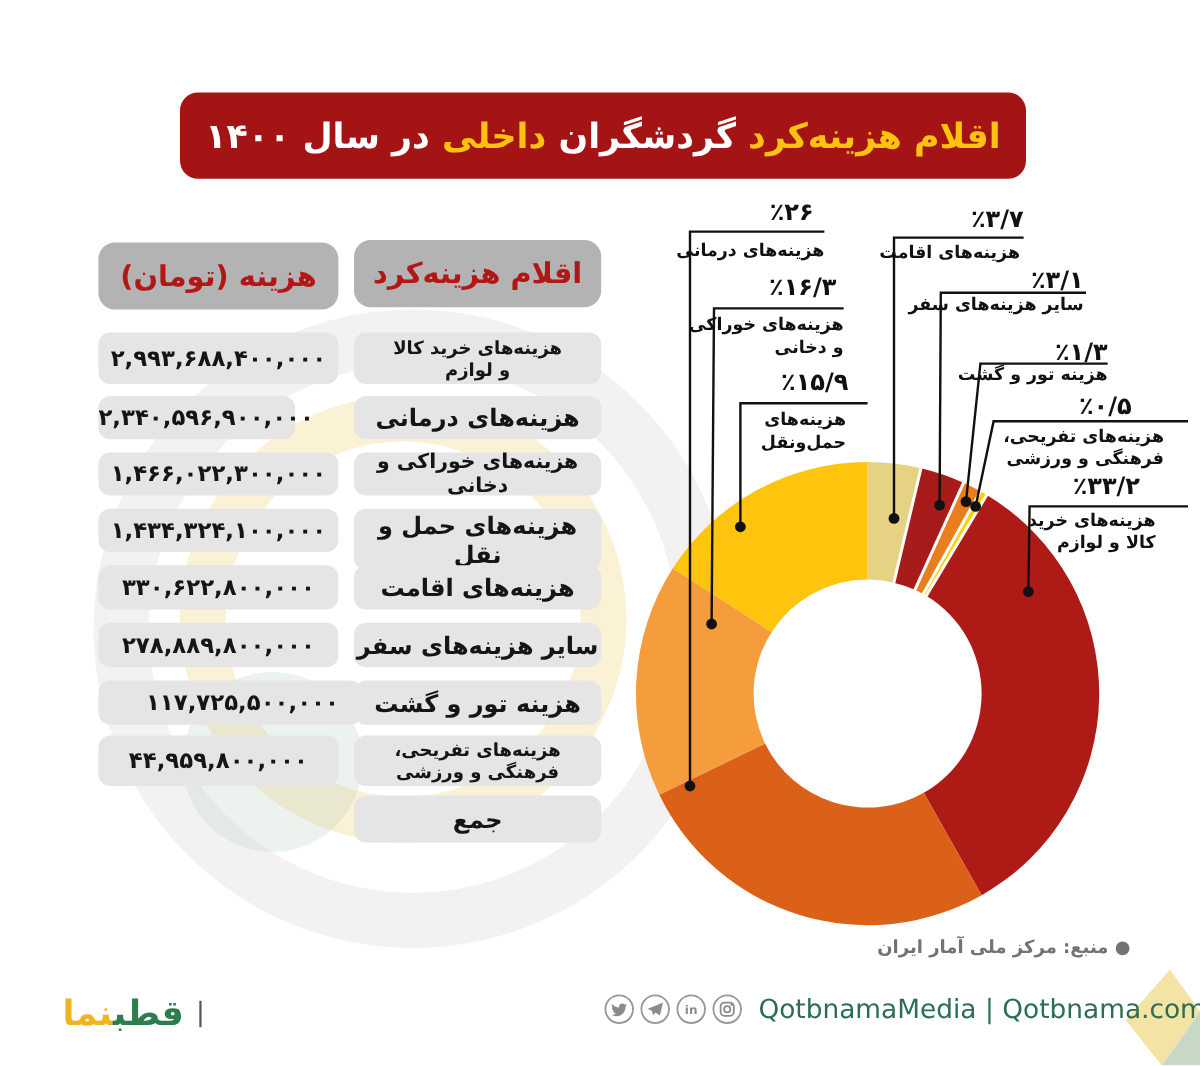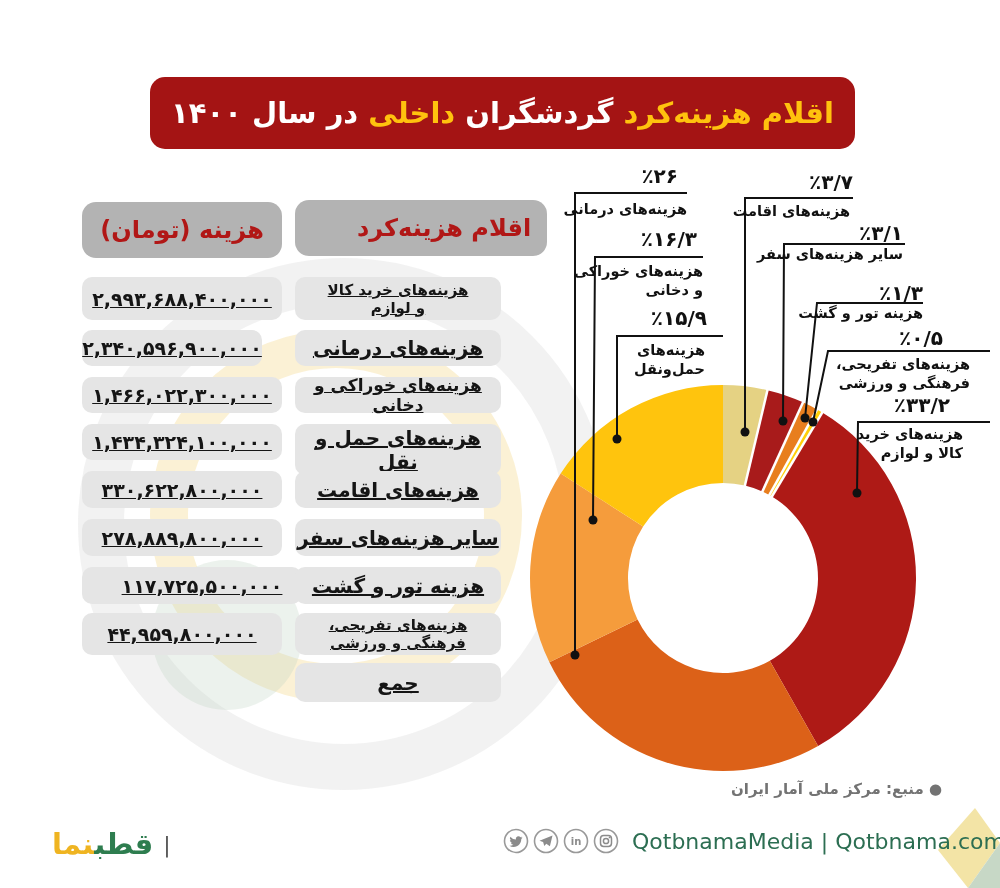--- a/index.html
+++ b/index.html
@@ -22,21 +22,21 @@
   .wm-ring2{left:150px;top:330px;width:296px;height:296px;border:38px solid #EFC75E;opacity:.26;}
   .wm-blob{left:152px;top:560px;width:150px;height:150px;background:#BFD5C2;opacity:.30;}
   
   #table-layer{position:absolute;inset:0;z-index:2;}
   .tcell{
     position:absolute;border-radius:10px;display:flex;flex-direction:column;
     align-items:center;justify-content:center;text-align:center;color:#151515;
   }
   .thead{background:#B3B3B3;border-radius:14px;}
   .thead .ht{font-size:24px;font-weight:bold;color:#B11716;}
-  .trow{background:#E5E5E5;text-decoration:underline;}
+  .trow{background:#E5E5E5;}
   .amount{font-size:19px;font-weight:bold;letter-spacing:.5px;}
   .item-big{font-size:20px;font-weight:bold;}
   .item-mid{font-size:17px;font-weight:bold;}
   .item-small{font-size:15px;font-weight:bold;line-height:18px;}
   
   #chart-svg{position:absolute;left:0;top:0;z-index:1;}
   .chart-label{position:absolute;z-index:2;text-align:right;}
   .chart-pct{font-size:20px;font-weight:bold;color:#111;line-height:22px;}
   .chart-name{font-size:14.5px;font-weight:bold;color:#111;line-height:19px;}
   
@@ -71,31 +71,31 @@
     <span>گردشگران</span>
     <span class="yellow">داخلی</span>
     <span>در سال ۱۴۰۰</span>
   </div>
 </div>
 
 <div id="table-layer">
   <div class="tcell thead" style="left:82px;top:202px;width:200px;height:56px;">
     <span class="ht">هزینه (تومان)</span>
   </div>
-  <div class="tcell thead" style="left:295px;top:200px;width:206px;height:56px;padding-left:46px;">
+  <div class="tcell thead" style="left:295px;top:200px;width:206px;height:56px;">
     <span class="ht">اقلام هزینه‌کرد</span>
   </div>
 <div class="tcell trow" style="left: 82px; top: 277px; width: 200px; height: 43px;">
       <span class="amount" dir="ltr">۲,۹۹۳,۶۸۸,۴۰۰,۰۰۰</span>
     </div>
     <div class="tcell trow" style="left: 295px; top: 277px; width: 206px; height: 43px;">
       <div class="item-small">هزینه‌های خرید کالا</div>
       <div class="item-small">و لوازم</div>
     </div>
-    <div class="tcell trow" style="left: 82px; top: 330px; width: 180px; height: 36px;">
+    <div class="tcell trow" style="left: 82px; top: 330px; width: 164px; height: 36px; align-items: flex-end;">
       <span class="amount" dir="ltr">۲,۳۴۰,۵۹۶,۹۰۰,۰۰۰</span>
     </div>
     <div class="tcell trow" style="left: 295px; top: 330px; width: 206px; height: 36px;">
       <div class="item-big">هزینه‌های درمانی</div>
     </div>
     <div class="tcell trow" style="left: 82px; top: 377px; width: 200px; height: 36px;">
       <span class="amount" dir="ltr">۱,۴۶۶,۰۲۲,۳۰۰,۰۰۰</span>
     </div>
     <div class="tcell trow" style="left: 295px; top: 377px; width: 206px; height: 36px;">
       <div class="item-mid">هزینه‌های خوراکی و دخانی</div>

